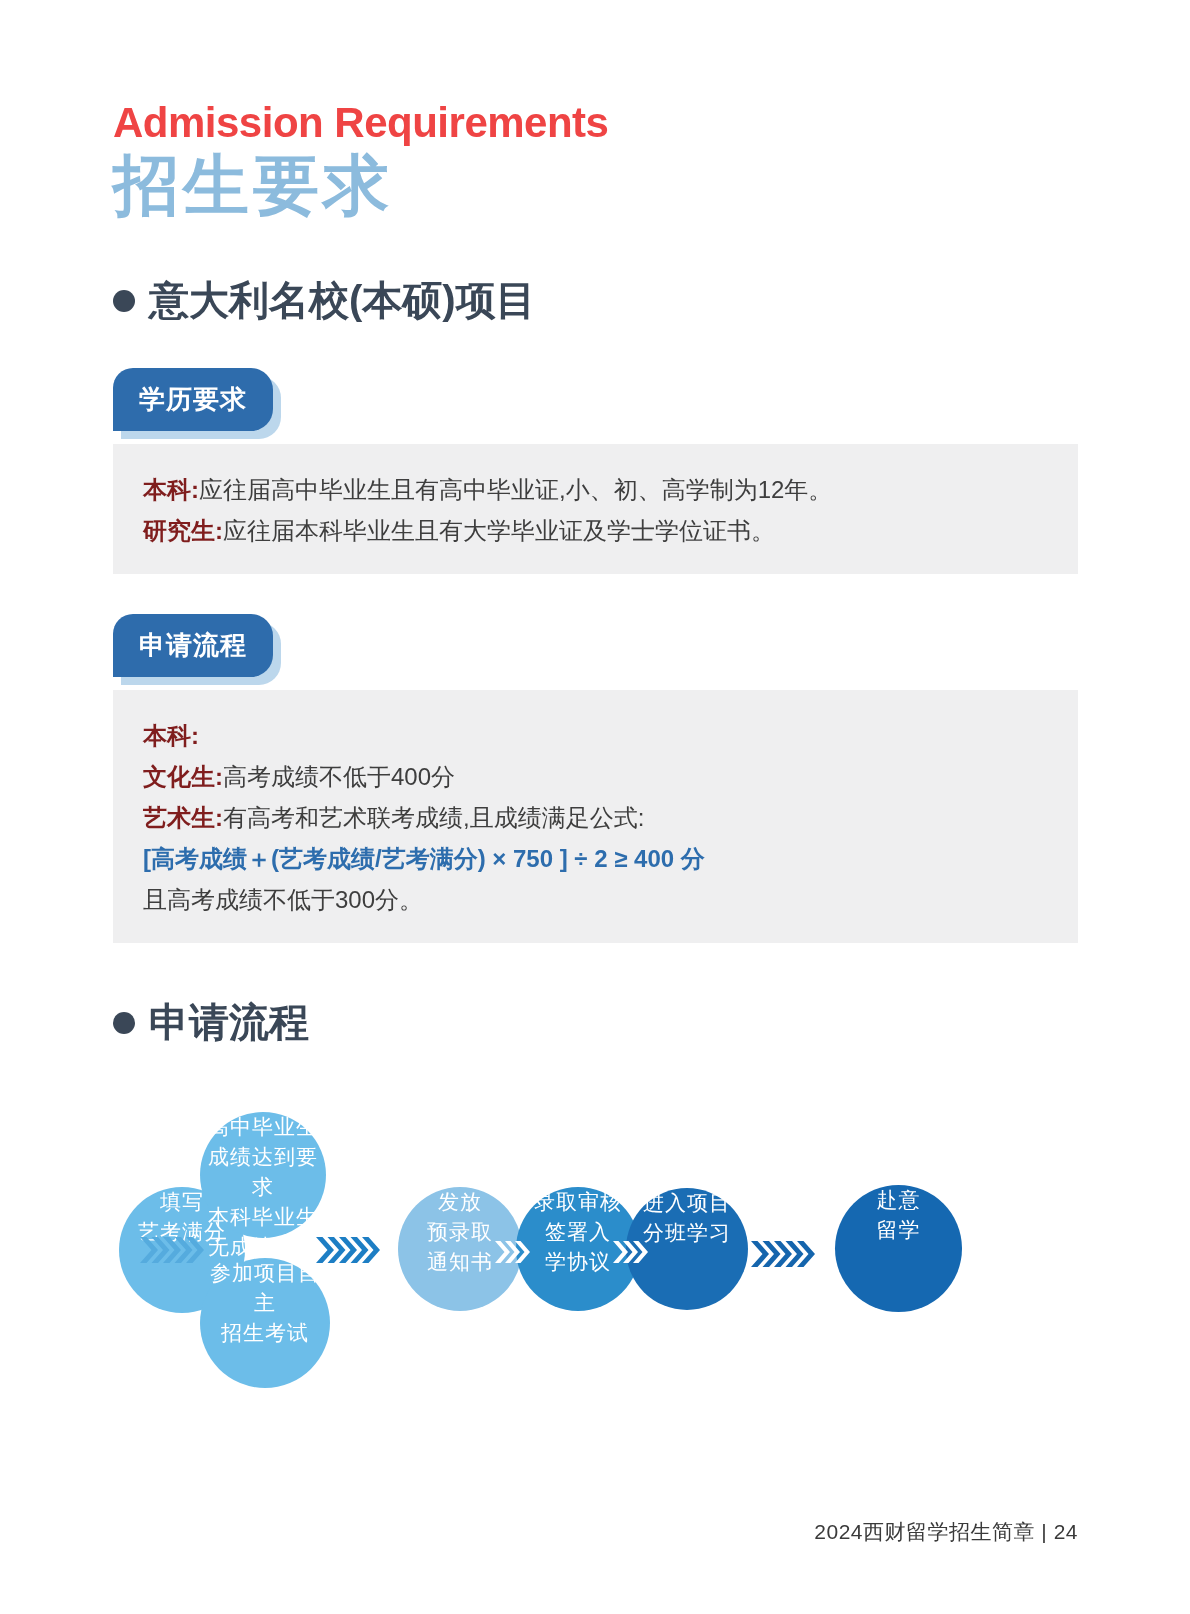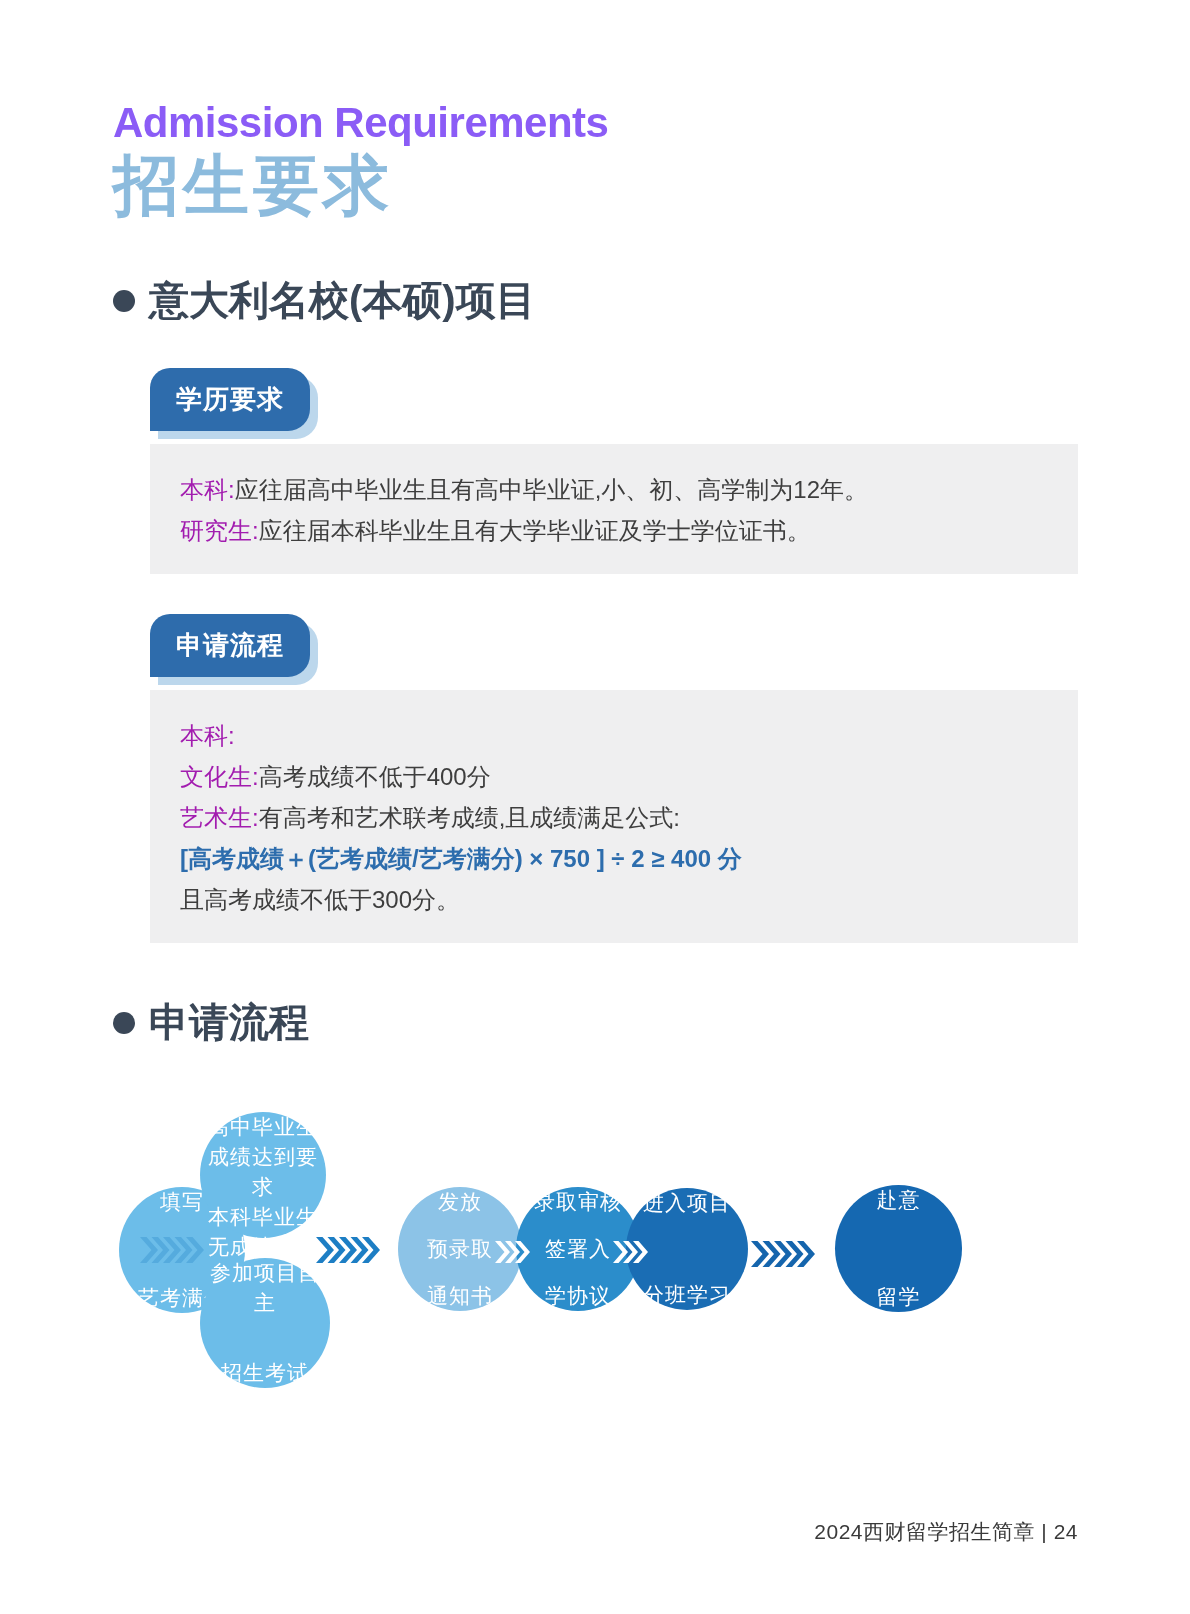--- a/index.html
+++ b/index.html
@@ -8,41 +8,41 @@
     position:relative;
     width:1190px; height:1614px;
     background:#ffffff;
     overflow:hidden;
     font-family:"Liberation Sans", sans-serif;
   }
   .content { padding:100px 112px 0 113px; }
 
   
   .title-en {
-    font-size:42px; font-weight:bold; color:#8b5cf6;
+    font-size:42px; font-weight:bold; color:#ef4444;
     letter-spacing:-0.5px; line-height:1.1;
   }
   .title-zh {
     font-size:66px; font-weight:bold; color:#8CBBDD;
     letter-spacing:4px; line-height:1.08; margin-top:4px;
   }
 
   
   .section-heading {
     display:flex; align-items:center; gap:14px;
     margin-top:52px;
     font-size:40px; font-weight:bold; color:#3A4757;
   }
   .section-heading .dot {
     width:22px; height:22px; border-radius:50%;
     background:#3A4757; flex:0 0 auto;
   }
 
   
-  .block { margin-top:40px;margin-left:37px; }
+  .block { margin-top:40px; }
   .block:first-of-type { margin-top:46px; }
   .badge-wrap { position:relative; display:inline-block; }
   .badge-shadow {
     position:absolute; left:0; top:0; width:100%; height:100%;
     transform:translate(8px,8px);
     background:#BCD7EC;
     border-radius:20px 22px 22px 0;
   }
   .badge {
     position:relative;
@@ -52,29 +52,29 @@
     border-radius:20px 22px 22px 0;
   }
 
   
   .gray-box {
     margin-top:13px;
     background:#EFEFF0;
     padding:25px 30px 23px 30px;
   }
   .line { font-size:24px; line-height:41px; color:#3E3E3E; }
-  .line .label { color:#a21caf; font-weight:normal; }
+  .line .label { color:#7f1d1d; font-weight:bold; }
   .line.formula .label { color:#2D6DAD; font-weight:bold; }
 
   
   .flow { position:relative; height:340px; margin:32px -112px 0 -113px; }
   .circle {
     position:absolute; border-radius:50%;
     display:flex; flex-direction:column;
-    align-items:center; justify-content:space-between;
+    align-items:center; justify-content:flex-start;
     color:#ffffff; font-size:21px; line-height:30px;
     text-align:center; letter-spacing:1px;
   }
   .c1 { left:119px; top:105px; width:126px; height:126px; background:#6CBDE9; }
   .c2 { left:200px; top:30px;  width:126px; height:126px; background:#6CBDE9; z-index:2; }
   .c3 { left:200px; top:176px; width:130px; height:130px; background:#6CBDE9; }
   .c4 { left:398px; top:105px; width:124px; height:124px; background:#8CC3E7; z-index:1; }
   .c5 { left:516px; top:105px; width:124px; height:124px; background:#2B8DCB; z-index:2; }
   .c6 { left:626px; top:106px; width:122px; height:122px; background:#1A6DB4; z-index:3; }
   .c7 { left:835px; top:103px; width:127px; height:127px; background:#1568B1; }

